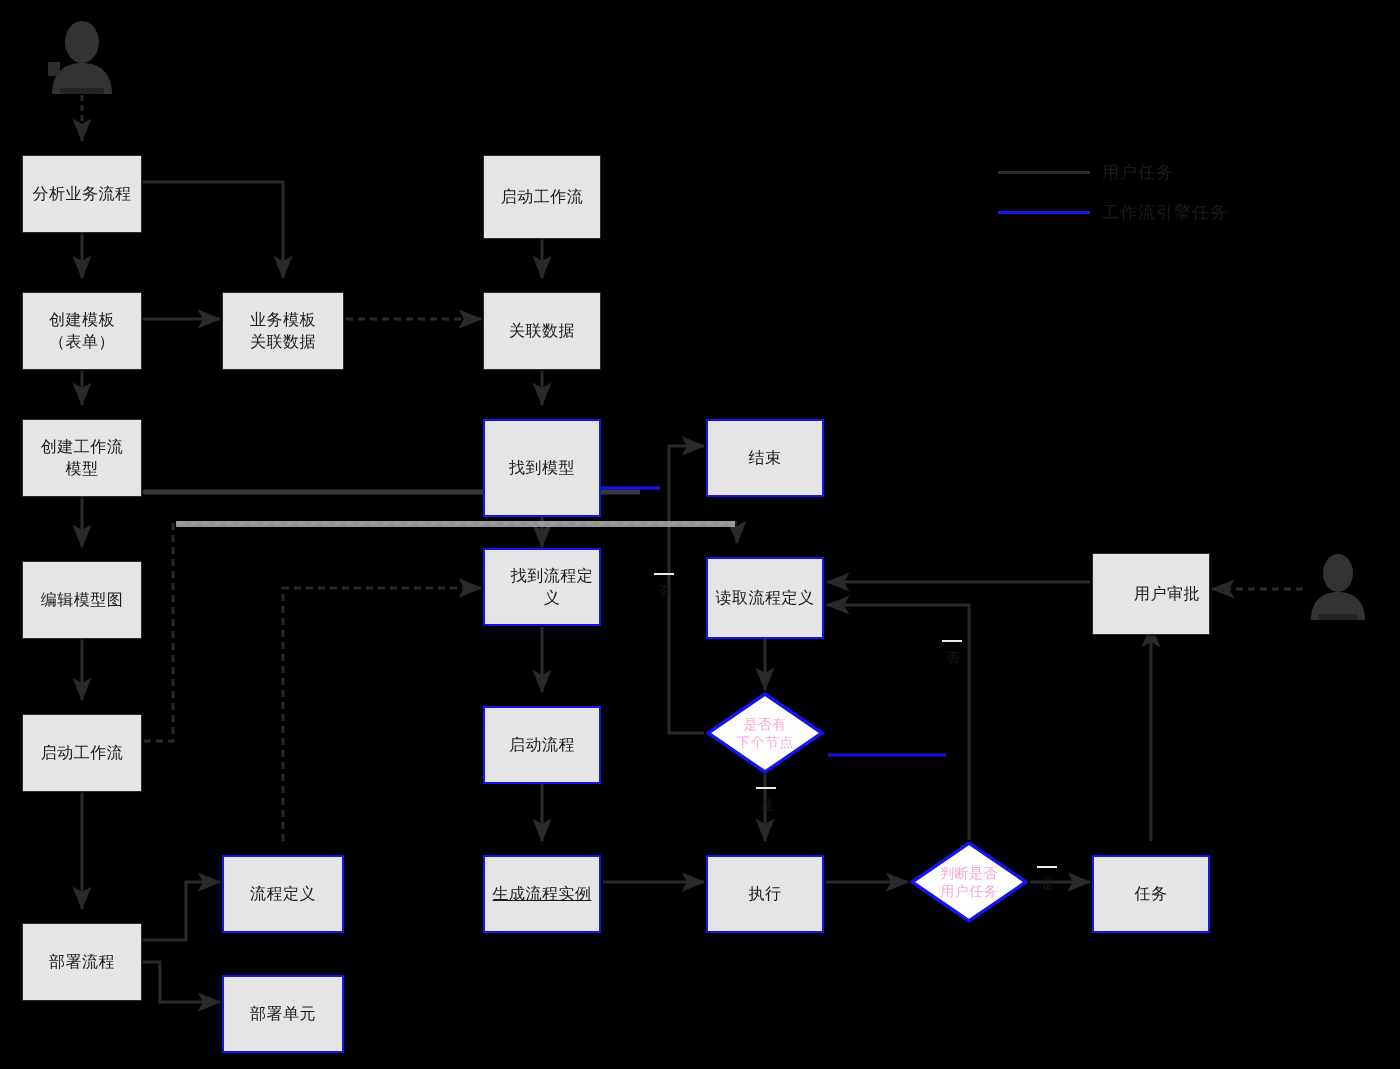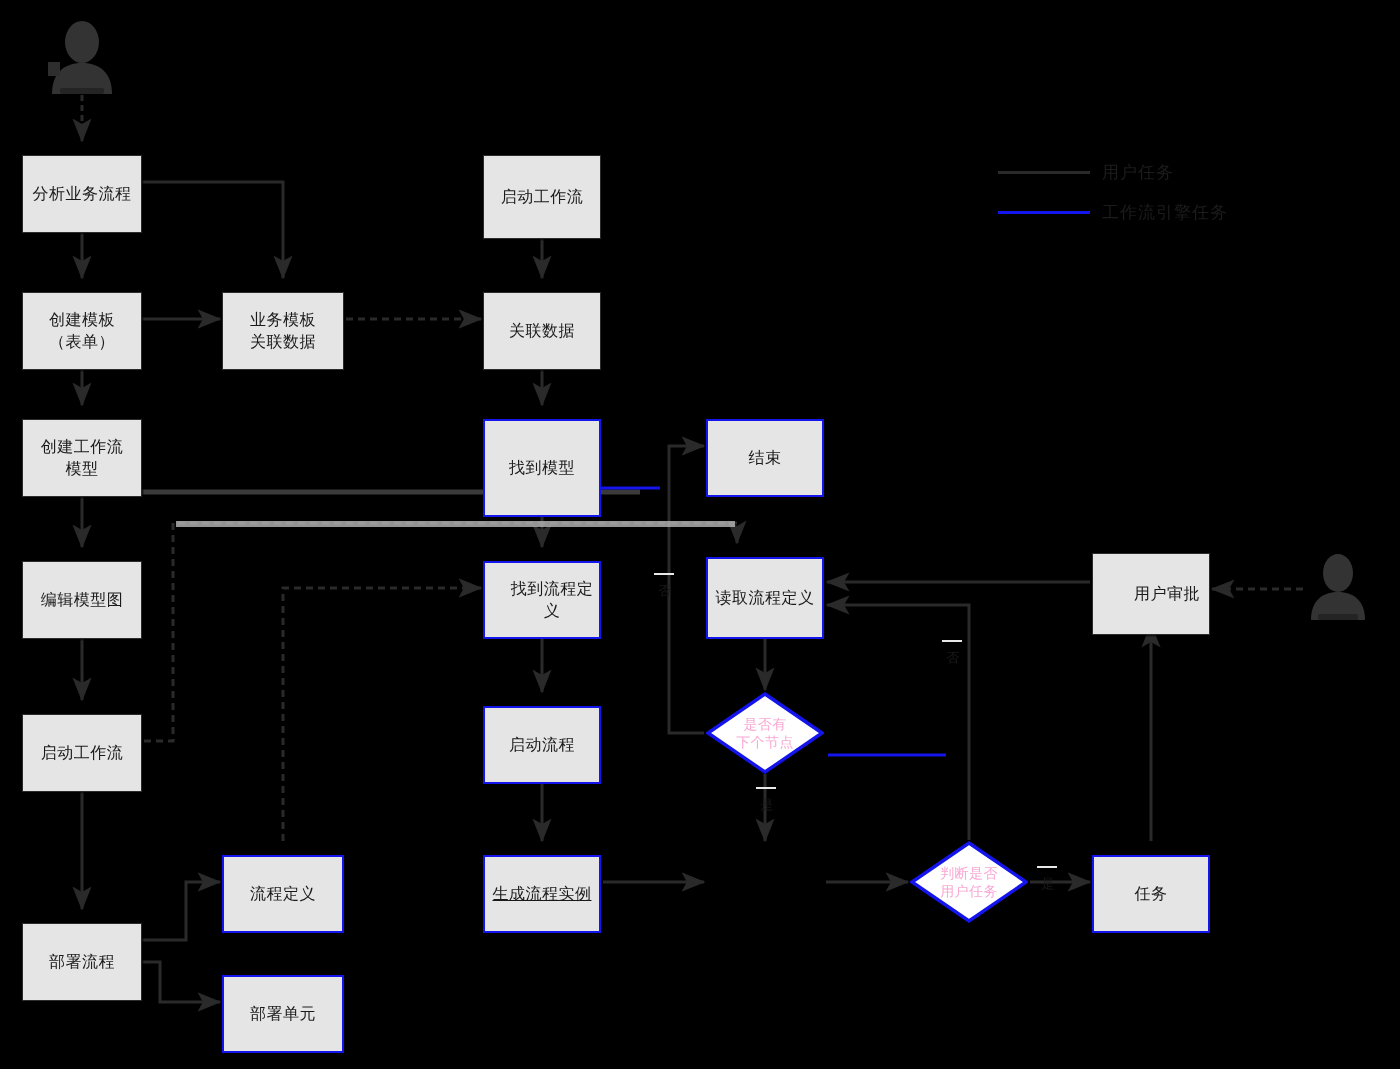--- a/index.html
+++ b/index.html
@@ -235,30 +235,31 @@
   <div class="node engine" style="left:222px; top:843px; width:122px; height:78px;">流程定义</div>
 
   <div class="node engine" style="left:222px; top:963px; width:122px; height:78px;">部署单元</div>
 
   <div class="node manual" style="left:483px; top:143px; width:118px; height:84px;">启动工作流</div>
 
   <div class="node manual" style="left:483px; top:280px; width:118px; height:78px;">关联数据</div>
 
   <div class="node engine" style="left:483px; top:407px; width:118px; height:98px;">找到模型</div>
 
-  <div class="node engine" style="left:483px; top:549px; width:118px; height:78px;padding-left:20px;">找到流程定义</div>
+  <div class="node engine" style="left:483px; top:536px; width:118px; height:78px;padding-left:20px;">找到流程定义</div>
 
   <div class="node engine" style="left:483px; top:694px; width:118px; height:78px;">启动流程</div>
 
   <div class="node engine" style="left:483px; top:843px; width:118px; height:78px;text-decoration:underline;">生成流程实例</div>
 
   <div class="node engine" style="left:706px; top:407px; width:118px; height:78px;">结束</div>
 
   <div class="node engine" style="left:706px; top:545px; width:118px; height:82px;">读取流程定义</div>
 
+  <div class="node engine" style="left:706px; top:843px; width:118px; height:78px;">执行</div>
 
   <div class="node manual" style="left:1092px; top:541px; width:118px; height:82px;padding-left:32px;">用户审批</div>
 
   <div class="node engine" style="left:1092px; top:843px; width:118px; height:78px;">任务</div>
 
   <div class="diamond" style="left:706px; top:692px; width:118px; height:82px;">
     <svg class="dshape" viewBox="0 0 118 82" xmlns="http://www.w3.org/2000/svg" preserveAspectRatio="none">
       <polygon points="59,2 116,41 59,80 2,41" fill="#ffffff" stroke="#1414ec" stroke-width="3.4"></polygon>
     </svg>
     <div class="dlabel">是否有

